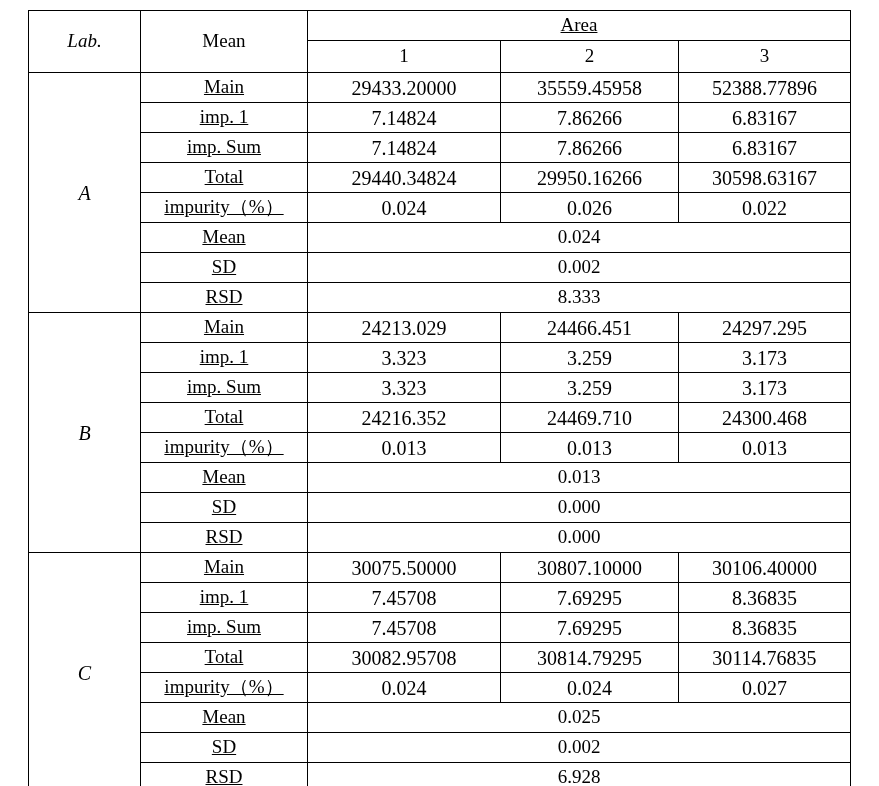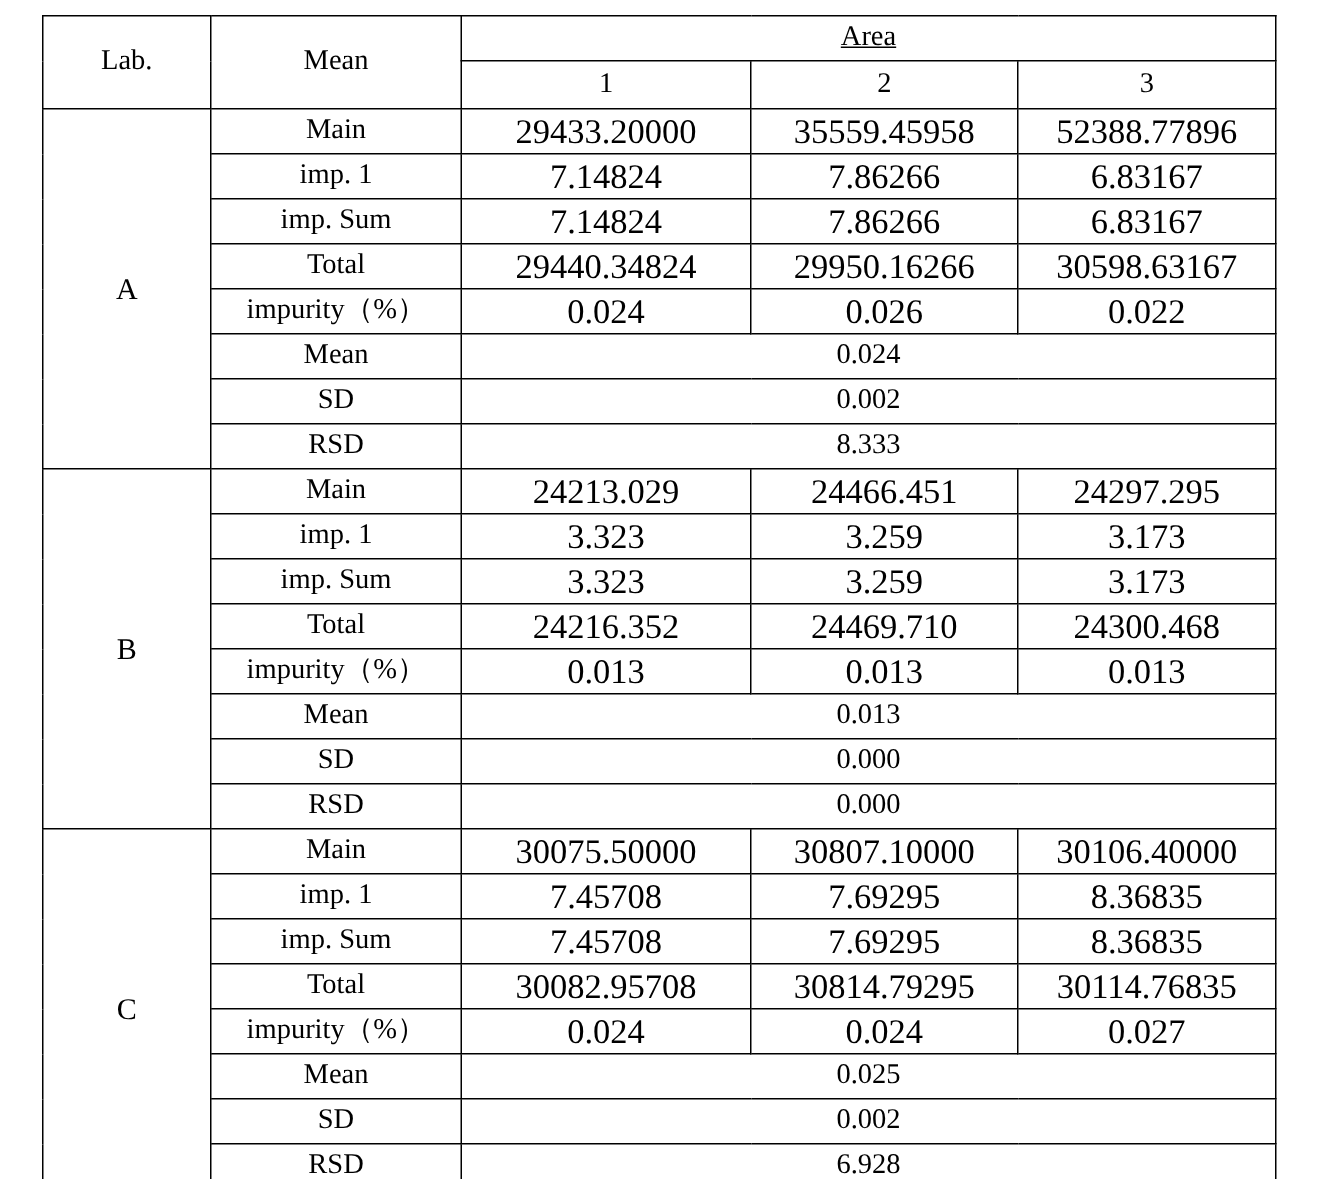--- a/index.html
+++ b/index.html
@@ -43,42 +43,42 @@
   
   col.c-lab   { width: 112px; }
   col.c-peak  { width: 167px; }
   col.c-a1    { width: 193px; }
   col.c-a2    { width: 178px; }
   col.c-a3    { width: 172px; }
 
   
   .rule-top-outer      { border-top: 4px solid #000000; }
   .rule-bottom-heavy   { border-bottom: 4px solid #000000; }
-  .rule-left-outer     { border-left: 3px solid #000000; }
+  .rule-left-outer     { border-left: 3px solid #000000; font-style: italic; }
   .rule-right-outer    { border-right: 3px solid #000000; }
 
   .hdr-cell {
     height: 60px;
   }
   .hdr-area {
     height: 29px;
     text-decoration: underline;
   }
   .hdr-num {
     height: 31px;
   }
   .body-row td {
     height: 29px;
   }
 
   .lab-cell {
     font-size: 20px;
   }
-  .num-cell { font-size: 23px; }
-  .peak-cell { font-size: 19px; }
+  .num-cell { font-size: 20px; }
+  .peak-cell { font-size: 19px; text-decoration: underline; }
 
   .merged-stat {
     font-size: 19px;
   }
 </style>
 </head>
 <body>
 
 <div id="table-wrap">
   <table class="data-table">

